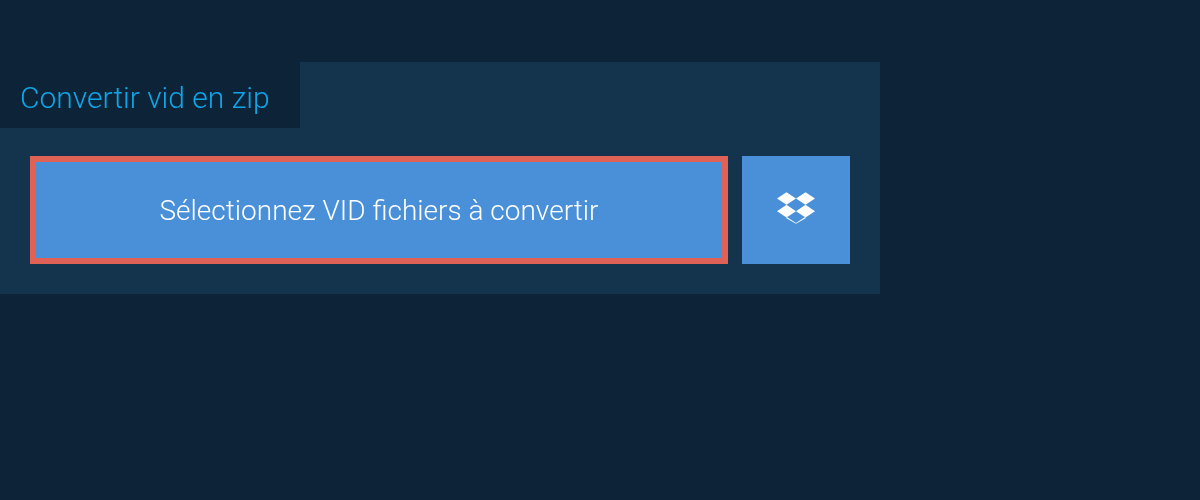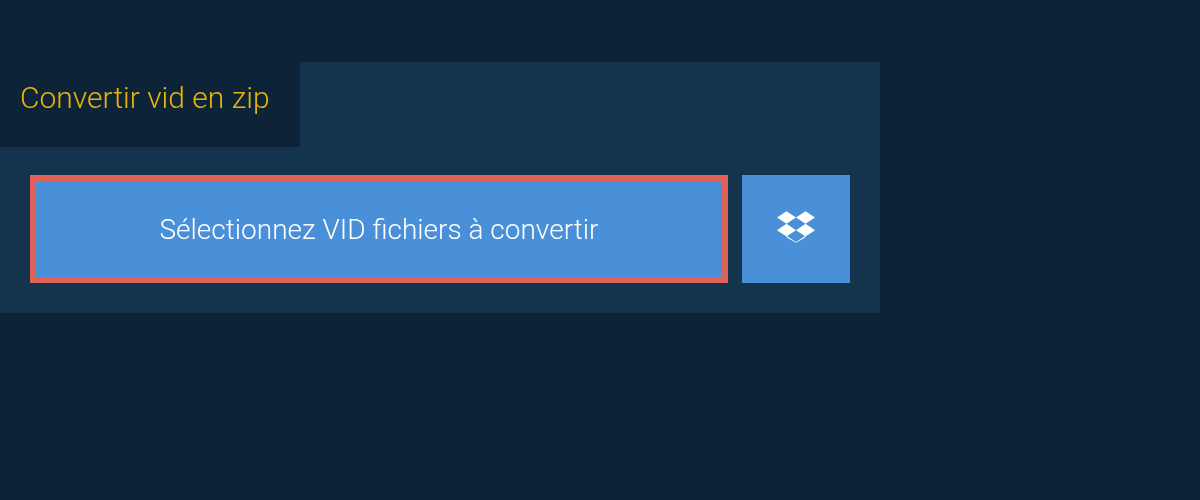--- a/index.html
+++ b/index.html
@@ -15,24 +15,24 @@
       overflow: hidden;
     }
     .panel {
       background: #14344d;
       margin-top: 62px;
       width: 880px;
     }
     .tab {
       display: inline-block;
       background: #0d2438;
-      color: #eab308;
+      color: #0ea5e9;
       font-size: 30px;
       font-weight: 300;
-      padding: 18px 30px 32px 20px;
+      padding: 18px 30px 13px 20px;
     }
     .button-row {
       display: flex;
       padding: 28px 30px 30px 30px;
       gap: 14px;
       align-items: stretch;
     }
     .select-button {
       flex: 1;
       background: #4a90d9;

